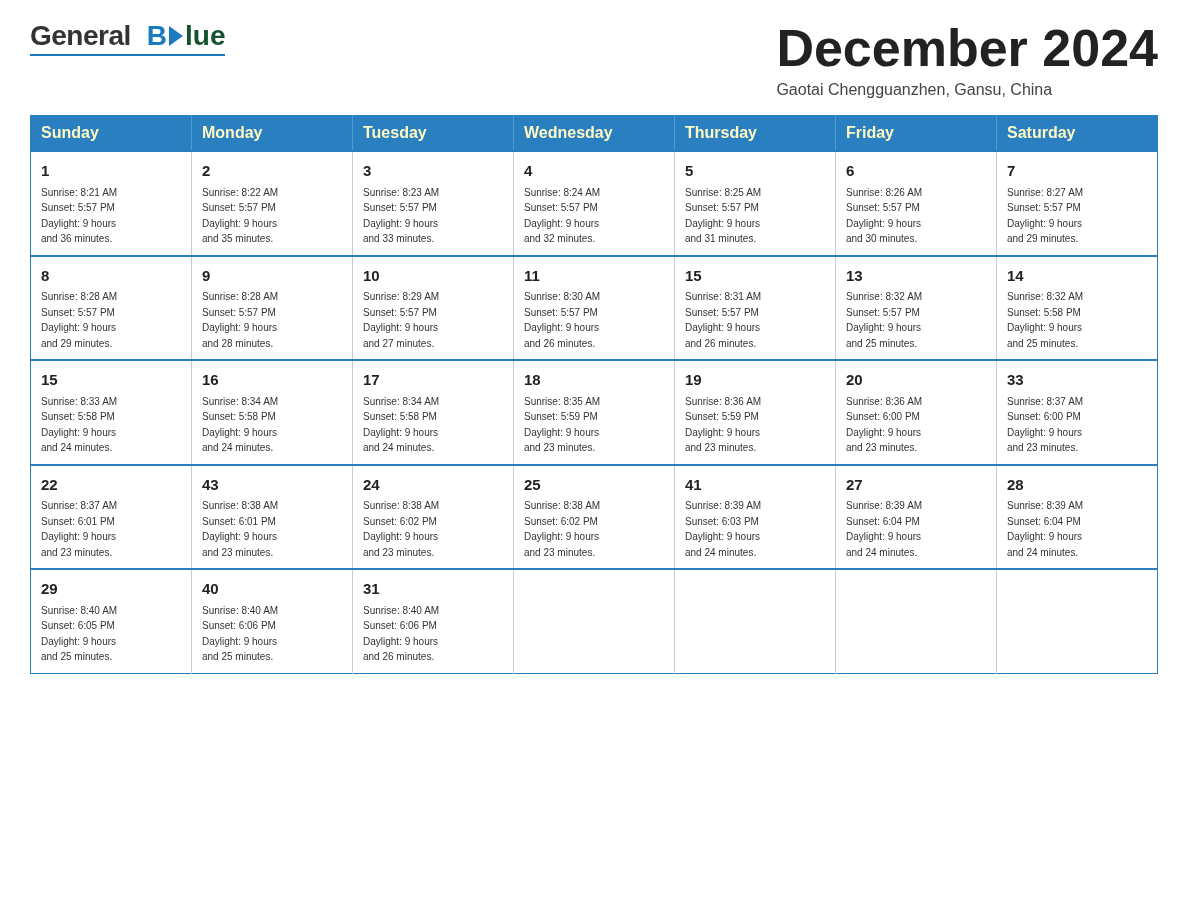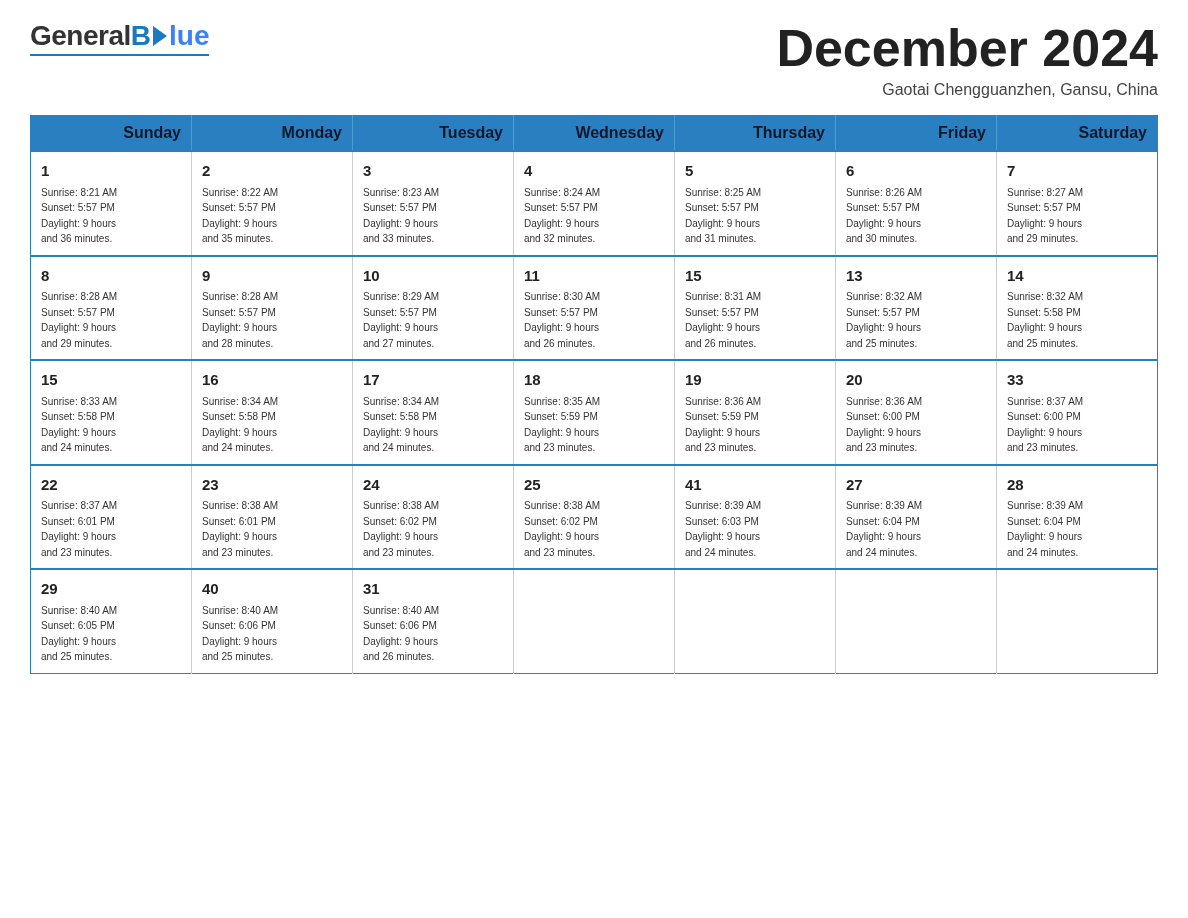--- a/index.html
+++ b/index.html
@@ -17,21 +17,21 @@
       margin-bottom: 16px;
     }
     .logo {
       display: flex;
       flex-direction: column;
       align-items: flex-start;
     }
     .logo-text {
       display: flex;
       align-items: center;
-      gap: 0;
+      gap: 16px;
     }
     .logo-general {
       font-size: 28px;
       font-weight: bold;
       color: #333333;
       letter-spacing: -0.5px;
     }
     .logo-blue-part {
       display: flex;
       align-items: center;
@@ -46,24 +46,23 @@
       height: 0;
       border-left: 14px solid #1a7abf;
       border-top: 10px solid transparent;
       border-bottom: 10px solid transparent;
       margin-left: 2px;
       margin-right: 2px;
     }
     .logo-lue {
       font-size: 28px;
       font-weight: bold;
-      color: #3b82f6;
+      color: #14532d;
     }
     .title-section {
-      text-align: right;
       margin-left: 45px;
     }
     .month-title {
       font-size: 52px;
       font-weight: bold;
       color: #222222;
       line-height: 1.1;
     }
     .location-title {
       font-size: 16px;
@@ -72,25 +71,25 @@
     }
     table {
       width: 100%;
       border-collapse: collapse;
       border: 1px solid #2a7fc0;
     }
     thead tr {
       background-color: #2a7fc0;
     }
     thead th {
-      color: #0f172a;
+      color: #fef9c3;
       font-size: 16px;
       font-weight: bold;
       padding: 8px 10px;
-      text-align: right;
+      text-align: left;
       border-right: 1px solid #4a9fd0;
     }
     thead th:last-child {
       border-right: none;
     }
     tbody tr {
       border-top: 2px solid #2a7fc0;
     }
     tbody td {
       vertical-align: top;
@@ -243,21 +242,21 @@
           <span class="day-num">33</span>
           <div class="day-info">Sunrise: 8:37 AM<br>Sunset: 6:00 PM<br>Daylight: 9 hours<br>and 23 minutes.</div>
         </td>
       </tr>
       <tr>
         <td>
           <span class="day-num">22</span>
           <div class="day-info">Sunrise: 8:37 AM<br>Sunset: 6:01 PM<br>Daylight: 9 hours<br>and 23 minutes.</div>
         </td>
         <td>
-          <span class="day-num">23</span>
+          <span class="day-num">43</span>
           <div class="day-info">Sunrise: 8:38 AM<br>Sunset: 6:01 PM<br>Daylight: 9 hours<br>and 23 minutes.</div>
         </td>
         <td>
           <span class="day-num">24</span>
           <div class="day-info">Sunrise: 8:38 AM<br>Sunset: 6:02 PM<br>Daylight: 9 hours<br>and 23 minutes.</div>
         </td>
         <td>
           <span class="day-num">25</span>
           <div class="day-info">Sunrise: 8:38 AM<br>Sunset: 6:02 PM<br>Daylight: 9 hours<br>and 23 minutes.</div>
         </td>

